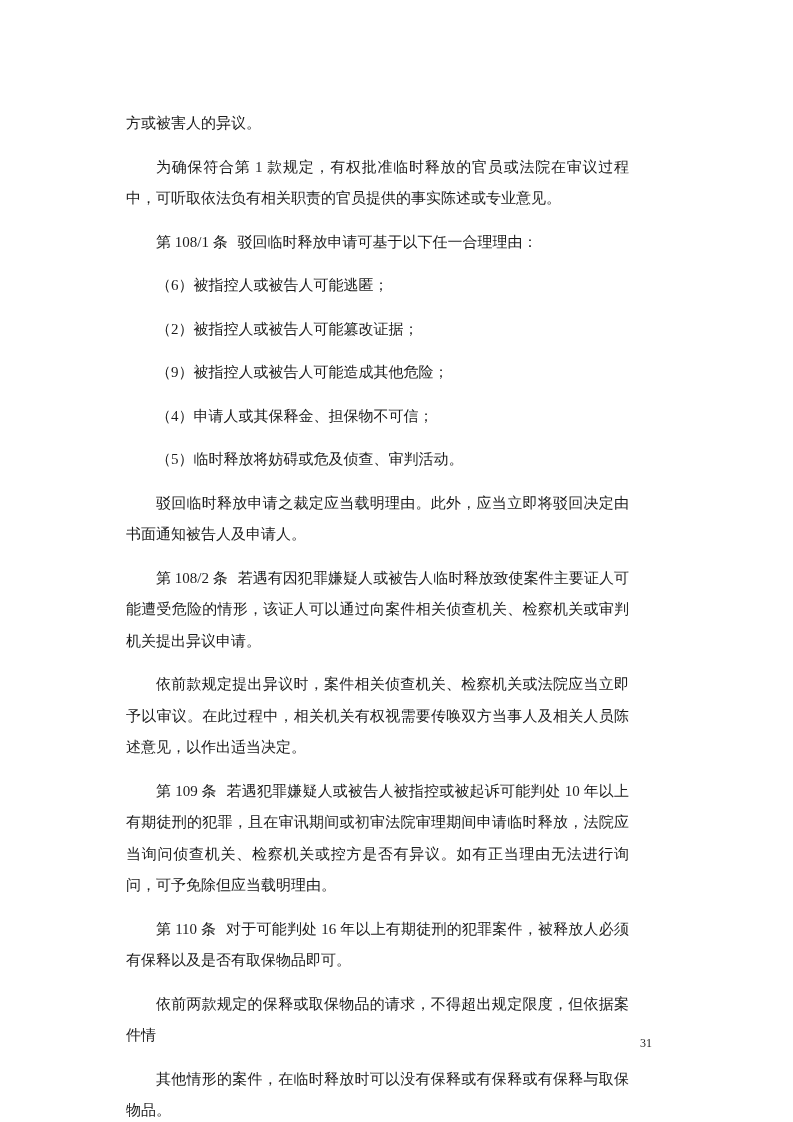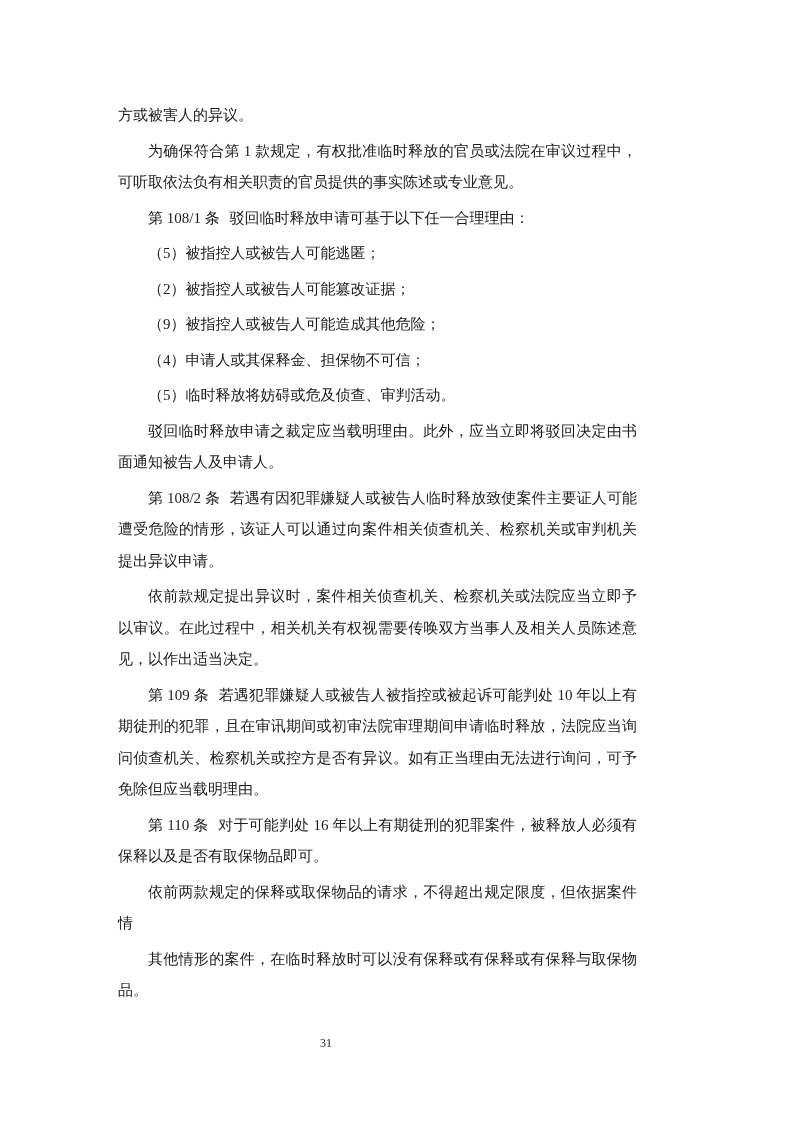--- a/index.html
+++ b/index.html
@@ -15,57 +15,57 @@
     color: #1b1b1b;
     overflow: hidden;
   }
   .doc-body {
     position: absolute;
     top: 96px;
     left: 114px;
     width: 527px;
   }
   .para {
-    margin: 4px;
+    margin: 12px;
     font-size: 15px;
     line-height: 31.5px;
     text-align: justify;
     text-indent: 2em;
     word-break: break-all;
   }
   .para.continuation {
     text-indent: 0;
   }
   .article-label {
     font-weight: normal;
     margin-right: 0.65em;
   }
   .footer {
     position: absolute;
     top: 1036px;
     left: 0;
     width: 652px;
-    text-align: center;
+    text-align: right;
     font-size: 12px;
     color: #222222;
   }
 </style>
 </head>
 <body>
 
 <div class="doc-body">
 
   <p class="para continuation">方或被害人的异议。</p>
 
   <p class="para">为确保符合第 1 款规定，有权批准临时释放的官员或法院在审议过程中，可听取依法负有相关职责的官员提供的事实陈述或专业意见。</p>
 
 
   <p class="para"><span class="article-label">第 108/1 条</span><span>驳回临时释放申请可基于以下任一合理理由：</span></p>
 
-  <p class="para">（5）被指控人或被告人可能逃匿；</p>
+  <p class="para">（6）被指控人或被告人可能逃匿；</p>
 
   <p class="para">（2）被指控人或被告人可能篡改证据；</p>
 
   <p class="para">（9）被指控人或被告人可能造成其他危险；</p>
 
   <p class="para">（4）申请人或其保释金、担保物不可信；</p>
 
   <p class="para">（5）临时释放将妨碍或危及侦查、审判活动。</p>
 
   <p class="para">驳回临时释放申请之裁定应当载明理由。此外，应当立即将驳回决定由书面通知被告人及申请人。</p>

